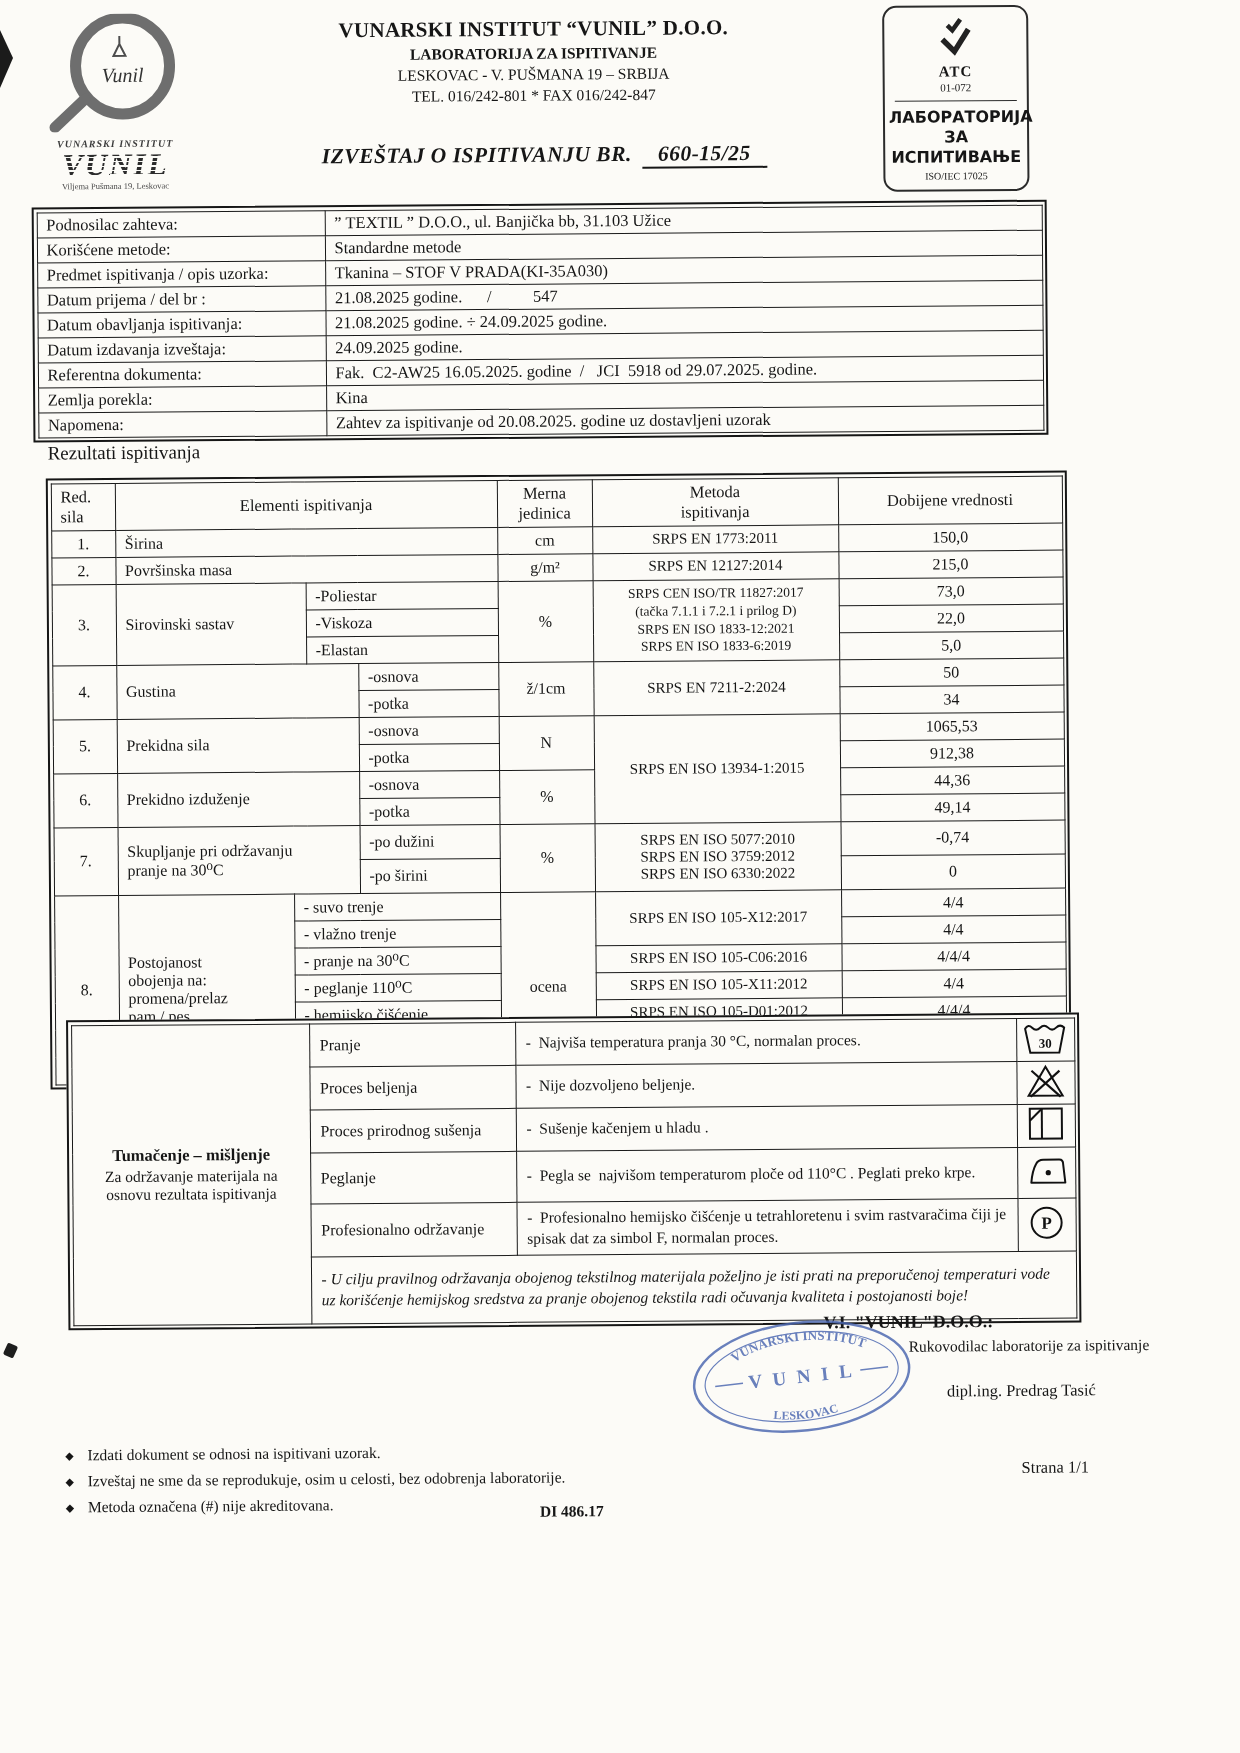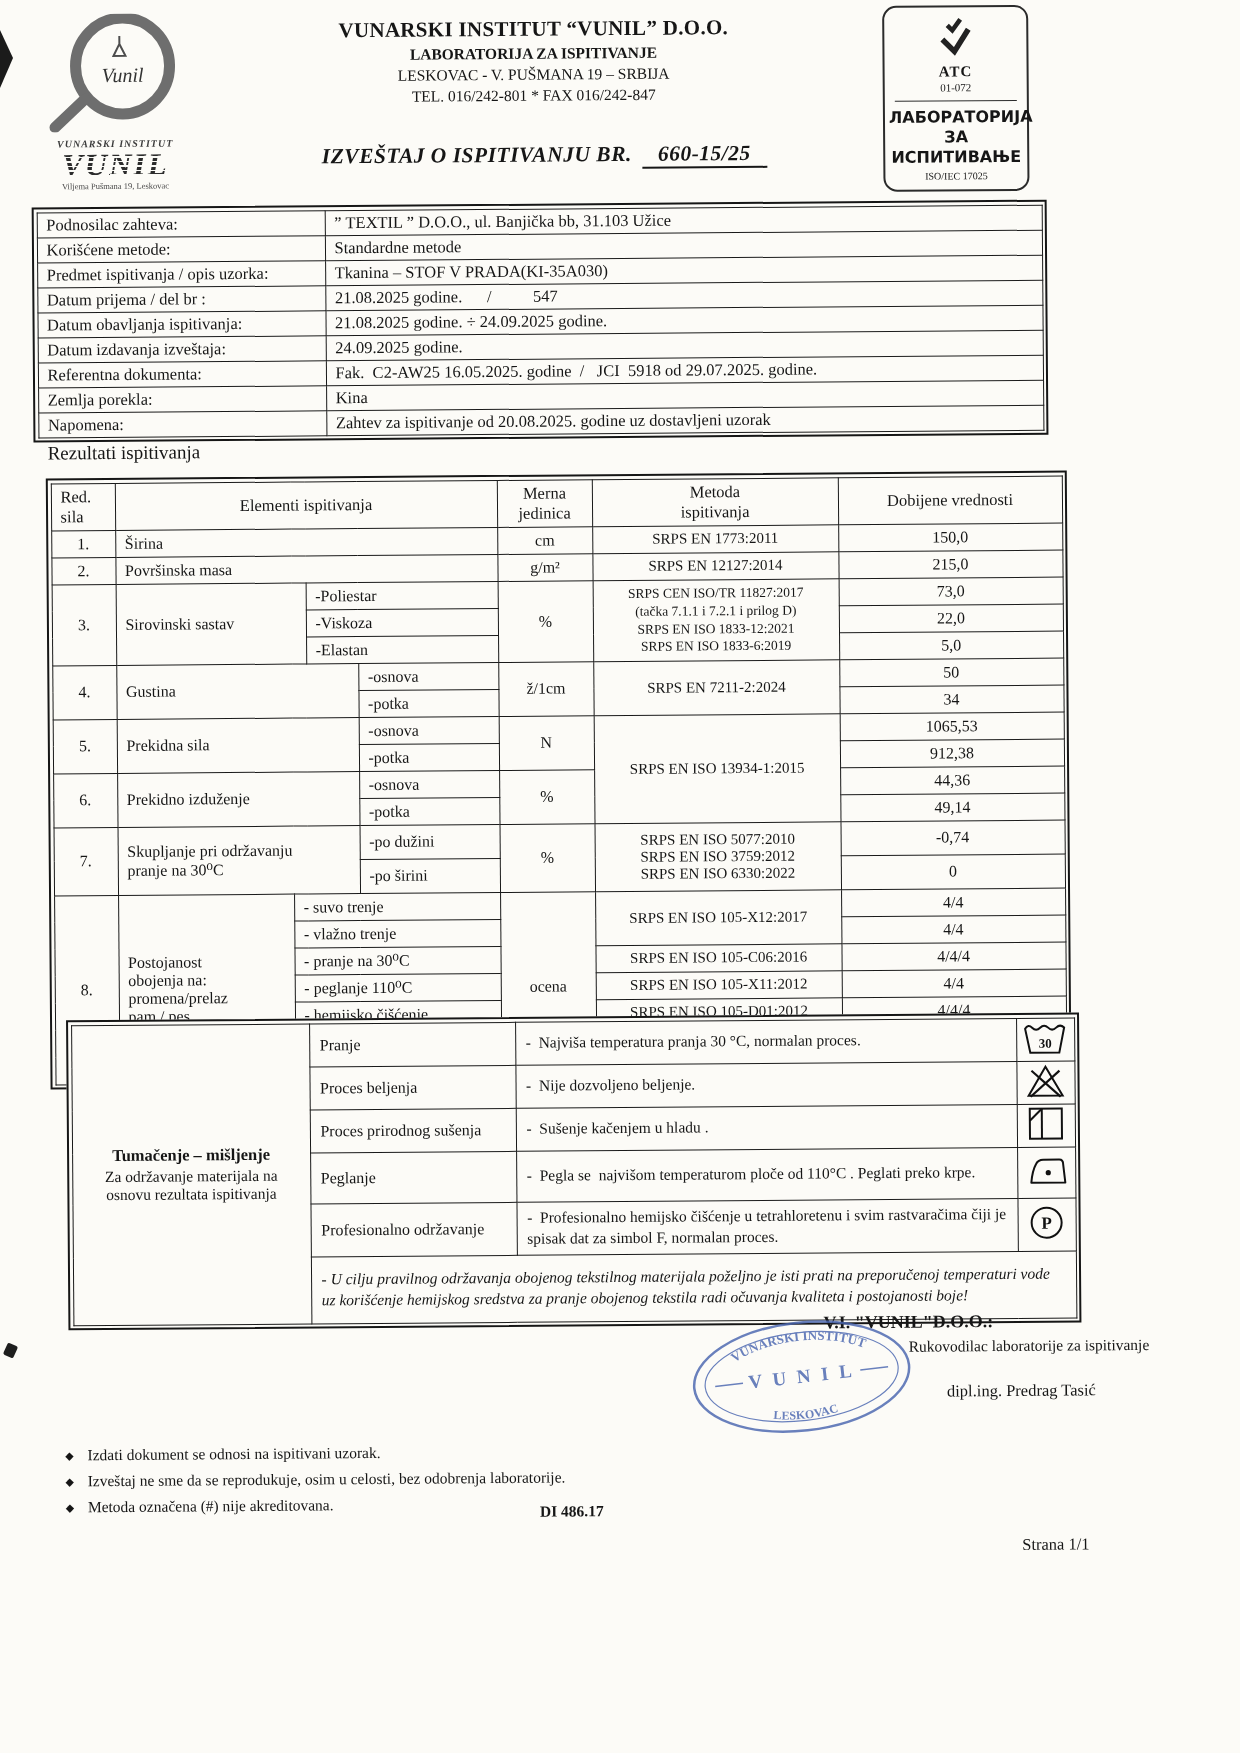--- a/index.html
+++ b/index.html
@@ -81,21 +81,21 @@
   .sig-company { position:absolute; left:815px; top:1314px; font-size:18px; font-weight:bold; }
   .sig-role { position:absolute; left:900px; top:1340px; font-size:15.5px; }
   .sig-name { position:absolute; left:938px; top:1384px; font-size:16.5px; }
   .stamp { position:absolute; left:678px; top:1318px; transform:rotate(-6deg); opacity:.82; }
 
   
   .fbullets { position:absolute; left:42px; top:1438px; }
   .fb-line { font-size:15.5px; line-height:26px; }
   .diamond { display:inline-block; width:36px; text-align:center; font-size:11px; vertical-align:1px; }
   .di-code { position:absolute; left:530px; top:1502px; font-size:15.5px; font-weight:bold; }
-  .page-num { position:absolute; left:1012px; top:1538px; font-size:16.5px; }
+  .page-num { position:absolute; left:1012px; top:1461px; font-size:16.5px; }
 </style>
 </head>
 <body>
 
 <div class="page">
   <div class="corner-wedge"></div>
   <div class="edge-blob"></div>
 
   <div class="content">
 

